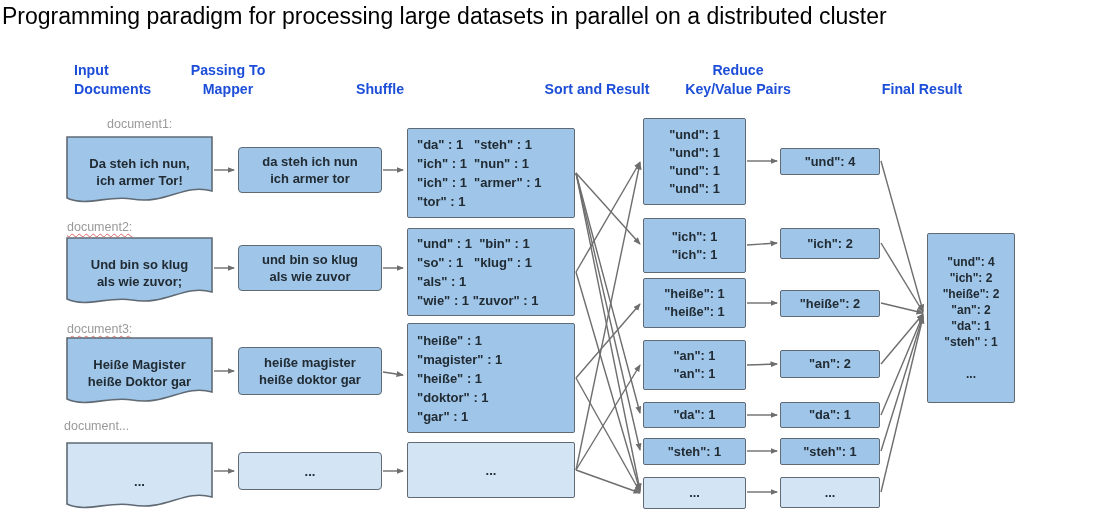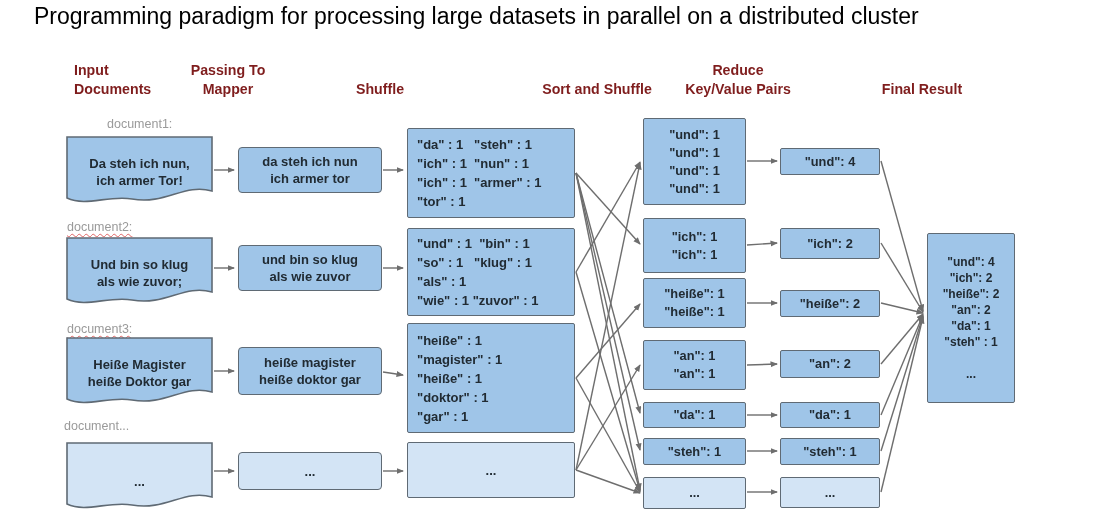--- a/index.html
+++ b/index.html
@@ -7,22 +7,22 @@
     --box-fill-light:#d3e4f5;
     --box-border:#5f6a74;
     --arrow:#6e6e6e;
     --label:#9a9a9a;
     --squiggle:#e06666;
     --text:#212b33;
   }
   html,body{margin:0;padding:0;}
   body{font-family:"Liberation Sans","DejaVu Sans",sans-serif;background:#ffffff;}
   .canvas{position:relative;width:1118px;height:520px;background:#fff;overflow:hidden;}
-  .title{position:absolute;left:2px;top:3px;font-size:23px;color:#000;white-space:nowrap;margin-left:32px;}
-  .colhead{position:absolute;font-size:14.2px;font-weight:bold;color:#7f1d1d;line-height:19px;white-space:pre;}
+  .title{position:absolute;left:2px;top:3px;font-size:23px;color:#000;white-space:nowrap;}
+  .colhead{position:absolute;font-size:14.2px;font-weight:bold;color:#1d4ed8;line-height:19px;white-space:pre;}
   .colhead.center{text-align:center;}
   .doclabel{position:absolute;font-size:12.5px;color:var(--label);white-space:nowrap;}
   .doclabel.misspelled{text-decoration:underline;text-decoration-style:wavy;text-decoration-color:var(--squiggle);text-decoration-thickness:1px;text-underline-offset:2px;}
   .box{position:absolute;background:var(--box-fill);border:1.5px solid var(--box-border);
        border-radius:2px;display:flex;align-items:center;justify-content:center;
        text-align:center;font-weight:bold;color:var(--text);font-size:13px;line-height:17px;
        white-space:pre;box-sizing:border-box;}
   .box.rounded{border-radius:4px;}
   .box.light{background:var(--box-fill-light);}
   .box.leftalign{justify-content:flex-start;text-align:left;padding-left:9px;line-height:19px;}
@@ -88,21 +88,21 @@
       <line x1="881" y1="451" x2="923" y2="316" marker-end="url(#ah)"></line>
       <line x1="881" y1="492" x2="923" y2="317" marker-end="url(#ah)"></line>
     </g>
   </svg>
 
   <div class="colhead layer" style="left:74px;top:61px;">Input
 Documents</div>
   <div class="colhead layer center" style="left:148px;top:61px;width:160px;">Passing To
 Mapper</div>
   <div class="colhead layer center" style="left:300px;top:80px;width:160px;">Shuffle</div>
-  <div class="colhead layer center" style="left:497px;top:80px;width:200px;">Sort and Shuffle</div>
+  <div class="colhead layer center" style="left:497px;top:80px;width:200px;">Sort and Result</div>
   <div class="colhead layer center" style="left:842px;top:80px;width:160px;">Final Result</div>
   <div class="colhead layer center" style="left:658px;top:61px;width:160px;">Reduce
 Key/Value Pairs</div>
 
   <div class="doclabel layer" style="left:67px;top:117px;margin-left:40px;">document1:</div>
   <div class="doclabel layer misspelled" style="left:67px;top:220px;">document2:</div>
   <div class="doclabel layer misspelled" style="left:67px;top:322px;">document3:</div>
   <div class="doclabel layer" style="left:64px;top:419px;">document...</div>
 
   <div class="docwrap layer" style="left:66px;top:136px;">

